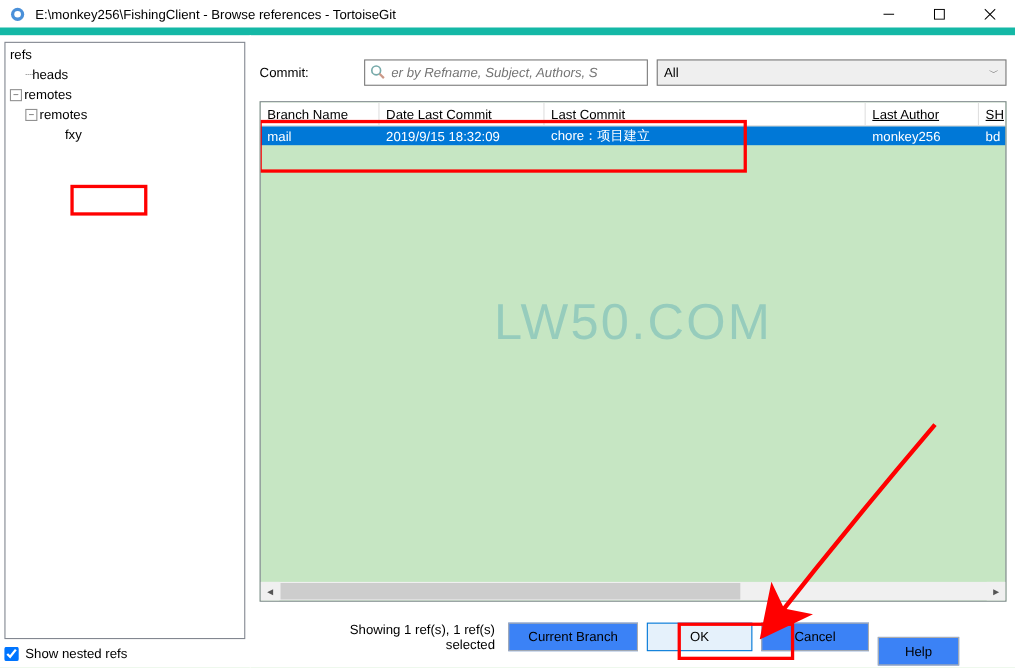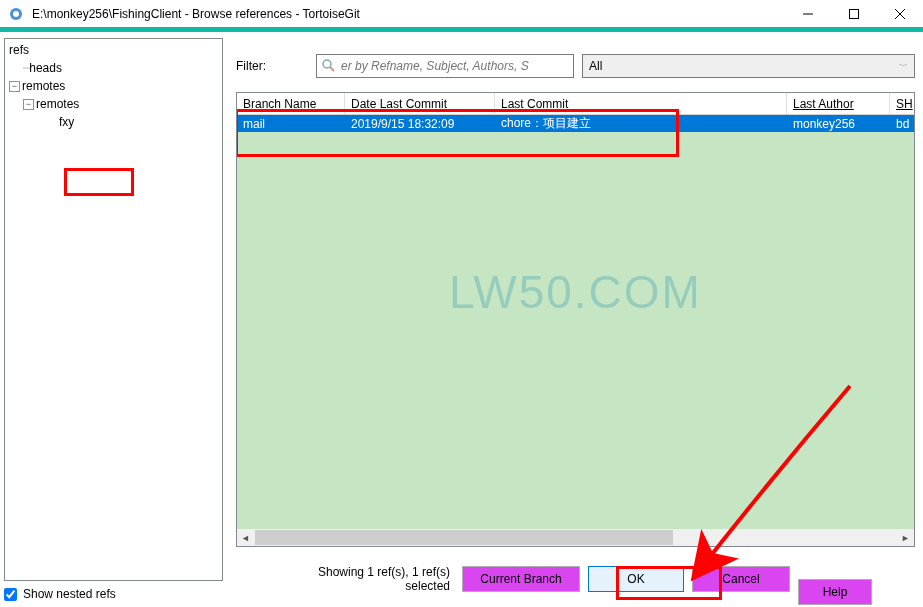--- a/index.html
+++ b/index.html
@@ -1,18 +1,18 @@
 <!DOCTYPE html>
 <html><head>
 <meta charset="utf-8">
 <style>
 * { box-sizing: border-box; margin: 0; padding: 0; font-family: "Segoe UI", Tahoma, sans-serif; font-size: 12px; }
 body { background: #fff; width: 923px; height: 607px; overflow: hidden; position: relative; }
 
-.titlebar { height: 32px; display: flex; align-items: center; padding: 0 0 0 8px; border-bottom: 5px solid #14b8a6; }
+.titlebar { height: 32px; display: flex; align-items: center; padding: 0 0 0 8px; border-bottom: 7px solid #14b8a6; }
 .titlebar .appicon { width: 16px; height: 16px; margin-right: 8px; }
 .titlebar .title { flex: 1; font-size: 12px; color: #000; }
 .winbtn { width: 46px; height: 30px; display: flex; align-items: center; justify-content: center; cursor: default; }
 .winbtn svg { width: 10px; height: 10px; }
 
 .content { display: flex; height: 575px; }
 
 .left { width: 228px; padding: 6px 4px; border-right: 1px solid #fff; display: flex; flex-direction: column; }
 .tree { flex: 1; border: 1px solid #828790; background: #fff; padding: 2px 0; overflow: auto; }
 .tree-item { display: flex; align-items: center; height: 18px; padding-left: 4px; color: #000; cursor: default; text-align: center; }
@@ -54,21 +54,21 @@
 
 .watermark { position: absolute; left: 50%; top: 44%; transform: translate(-50%,-50%); font-size: 46px; font-weight: 500; color: #6fb8b8; opacity: 0.55; letter-spacing: 2px; pointer-events: none; font-family: Arial, sans-serif; }
 
 .hscroll { position: absolute; bottom: 0; left: 0; right: 0; height: 17px; background: #f0f0f0; display: flex; align-items: center; }
 .hscroll .btnL, .hscroll .btnR { width: 17px; height: 17px; background: #f0f0f0; display:flex; align-items:center; justify-content:center; font-size: 9px; color:#555; }
 .hscroll .thumb { width: 418px; height: 15px; background: #cdcdcd; margin: 0 1px; }
 .hscroll .track { flex: 1; }
 
 .footer { display: flex; align-items: center; padding: 6px 0 0 0; gap: 8px; }
 .status { width: 218px; text-align: right; padding-right: 4px; line-height: 1.2; }
-.btn { height: 26px; padding: 0 14px; background: #d946ef; border: 1px solid #adadad; cursor: default; display: flex; align-items: center; justify-content: center; }
+.btn { height: 26px; padding: 0 14px; background: #3b82f6; border: 1px solid #adadad; cursor: default; display: flex; align-items: center; justify-content: center; }
 .btn.default { border: 1px solid #0078d7; background: #e5f1fb; }
 .btn.cb { width: 118px; }
 .btn.ok { width: 96px; }
 .btn.cancel { width: 98px; }
 .btn.help { width: 74px; margin-top: 26px; }
 .redbox-ok { position: absolute; border: 3px solid #ff0000; left: 616px; top: 566px; width: 106px; height: 34px; pointer-events: none; }
 
 .arrow { position: absolute; left: 690px; top: 380px; pointer-events: none; }
 </style>
 </head>
@@ -123,21 +123,21 @@
         </div>
     </div>
     <label class="showNested">
       <input type="checkbox" checked="" style="">
       <span>Show nested refs</span>
     </label>
   </div>
 
   <div class="right">
     <div class="filterrow">
-      <label>Filter:</label>
+      <label>Commit:</label>
       <div class="filterbox">
         <span class="searchicon">
           <svg viewBox="0 0 16 16">
               <circle cx="6" cy="6" r="4" fill="none" stroke="#7aa" stroke-width="1.5"></circle>
               <line x1="9" y1="9" x2="13" y2="13" stroke="#c98" stroke-width="2"></line>
             </svg>
         </span>
         <input type="text" placeholder="er by Refname, Subject, Authors, S" style="">
       </div>
       <div class="dropdown">

